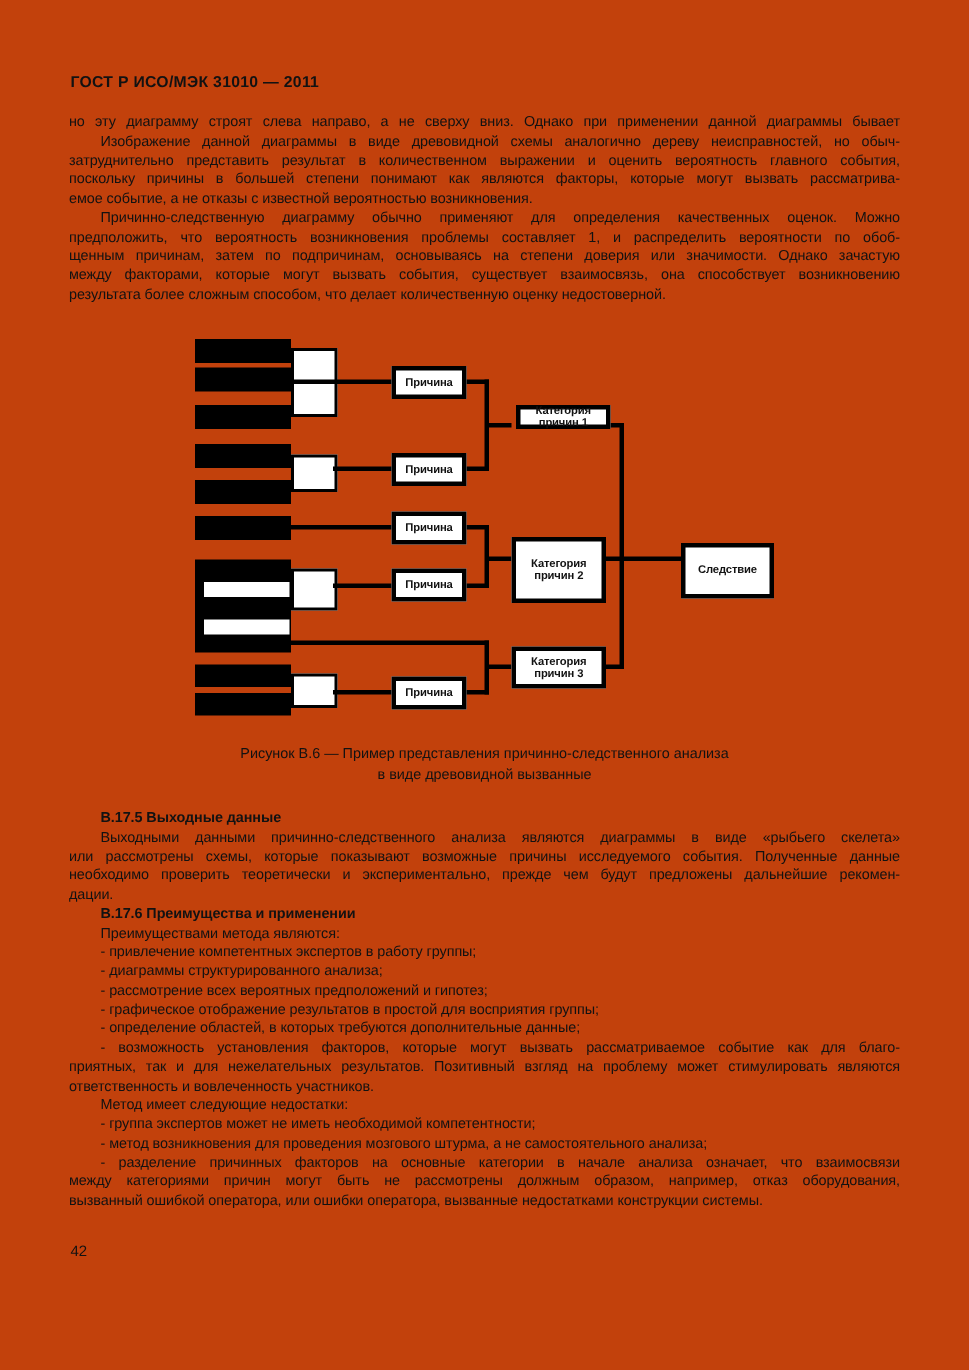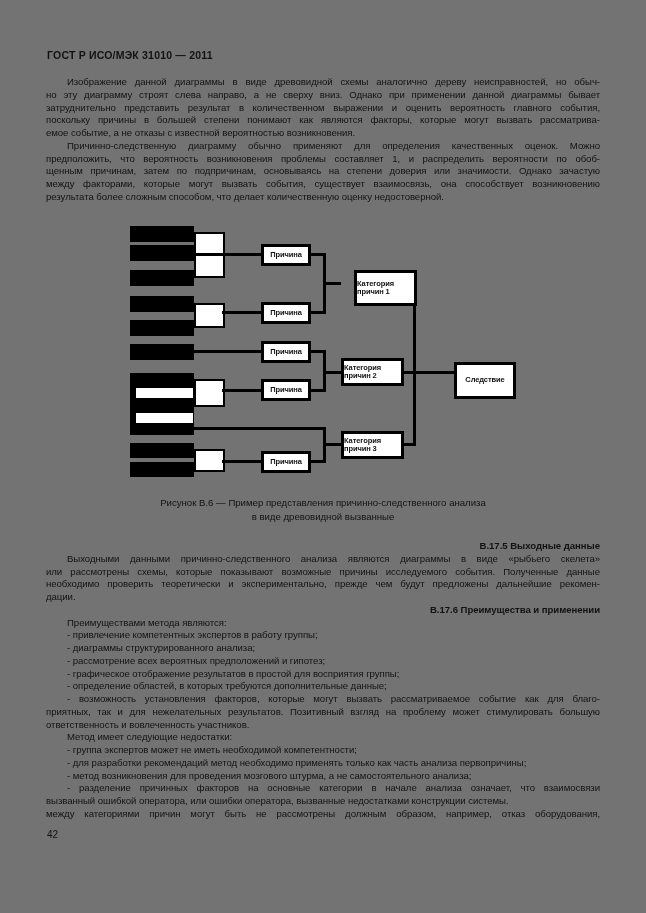--- a/index.html
+++ b/index.html
@@ -1,49 +1,49 @@
 <!DOCTYPE html>
 <html><head>
 <meta charset="utf-8">
 <style>
   html,body { margin:0; padding:0; background:#e8e8e8; }
   .page {
-    position:relative; width:646px; height:913px; background:#737373;
+    position:relative; width:646px; height:913px; background:#c2410c;
     font-family:"Liberation Sans", sans-serif; color:#121212; overflow:hidden;
     margin:0 auto;
   }
   .doc-title { position:absolute; left:47px; top:49px; font-size:10.5px; font-weight:bold; letter-spacing:.2px; }
   .textcol { position:absolute; left:46px; width:554px; font-size:9.6px; line-height:12.75px; letter-spacing:-0.05px; }
   .jline { text-align:justify; text-align-last:justify; }
   .jline.last { text-align-last:left; }
   .jline.first { text-indent:21px; }
-  .heading { font-weight:bold; text-indent:21px; white-space:nowrap; text-align:right; }
+  .heading { font-weight:bold; text-indent:21px; white-space:nowrap; text-align:left; }
   .caption { position:absolute; left:0; top:496px; width:646px; text-align:center; font-size:9.6px; line-height:13.5px; }
   .pageno { position:absolute; left:47px; top:829px; font-size:10px; }
 
   
   .fb  { position:absolute; background:#000; }            
   .fw  { position:absolute; background:#fff; }            
   .fbr { position:absolute; background:#fff; border:2px solid #000; box-sizing:border-box; } 
   .fl  { position:absolute; background:#000; }            
   .fbox{ position:absolute; border:3px solid #000; background:#fff; box-sizing:border-box;
-         display:flex; align-items:center; justify-content:center; 
+         display:flex; align-items:center; justify-content:center; text-align:center;
          font-size:7.5px; font-weight:bold; line-height:8.5px; letter-spacing:-0.1px; }
 </style>
 </head>
 <body>
 
 <div class="page">
 
   <div class="doc-title">ГОСТ Р ИСО/МЭК 31010 — 2011</div>
 
   <div class="textcol" style="top:76px">
     <div>
+        <div class="jline">но эту диаграмму строят слева направо, а не сверху вниз. Однако при применении данной диаграммы бывает</div>
         <div class="jline first">Изображение данной диаграммы в виде древовидной схемы аналогично дереву неисправностей, но обыч-</div>
-        <div class="jline">но эту диаграмму строят слева направо, а не сверху вниз. Однако при применении данной диаграммы бывает</div>
         <div class="jline">затруднительно представить результат в количественном выражении и оценить вероятность главного события,</div>
         <div class="jline">поскольку причины в большей степени понимают как являются факторы, которые могут вызвать рассматрива-</div>
         <div class="jline last">емое событие, а не отказы с известной вероятностью возникновения.</div>
       </div>
     <div>
         <div class="jline first">Причинно-следственную диаграмму обычно применяют для определения качественных оценок. Можно</div>
         <div class="jline">предположить, что вероятность возникновения проблемы составляет 1, и распределить вероятности по обоб-</div>
         <div class="jline">щенным причинам, затем по подпричинам, основываясь на степени доверия или значимости. Однако зачастую</div>
         <div class="jline">между факторами, которые могут вызвать события, существует взаимосвязь, она способствует возникновению</div>
         <div class="jline last">результата более сложным способом, что делает количественную оценку недостоверной.</div>
@@ -99,24 +99,24 @@
   <div class="fbox" style="left:261px;top:341px;width:50px;height:22px">
       <span>Причина</span>
     </div>
   <div class="fbox" style="left:261px;top:379px;width:50px;height:22px">
       <span>Причина</span>
     </div>
   <div class="fbox" style="left:261px;top:451px;width:50px;height:22px">
       <span>Причина</span>
     </div>
 
-  <div class="fbox" style="left:354px;top:270px;width:63px;height:36px">
+  <div class="fbox" style="left:344px;top:270px;width:63px;height:16px">
       <span>Категория причин 1</span>
     </div>
-  <div class="fbox" style="left:341px;top:358px;width:63px;height:28px">
+  <div class="fbox" style="left:341px;top:358px;width:63px;height:44px">
       <span>Категория причин 2</span>
     </div>
   <div class="fbox" style="left:341px;top:431px;width:63px;height:28px">
       <span>Категория причин 3</span>
     </div>
 
   <div class="fbox" style="left:454px;top:362px;width:62px;height:37px">
       <span>Следствие</span>
     </div>
 
@@ -147,37 +147,34 @@
         <div class="jline first last">- рассмотрение всех вероятных предположений и гипотез;</div>
       </div>
     <div>
         <div class="jline first last">- графическое отображение результатов в простой для восприятия группы;</div>
       </div>
     <div>
         <div class="jline first last">- определение областей, в которых требуются дополнительные данные;</div>
       </div>
     <div>
         <div class="jline first">- возможность установления факторов, которые могут вызвать рассматриваемое событие как для благо-</div>
-        <div class="jline">приятных, так и для нежелательных результатов. Позитивный взгляд на проблему может стимулировать большую</div>
+        <div class="jline">приятных, так и для нежелательных результатов. Позитивный взгляд на проблему может стимулировать являются</div>
         <div class="jline last">ответственность и вовлеченность участников.</div>
       </div>
     <div>
         <div class="jline first last">Метод имеет следующие недостатки:</div>
       </div>
     <div>
         <div class="jline first last">- группа экспертов может не иметь необходимой компетентности;</div>
       </div>
     <div>
-        <div class="jline first last">- для разработки рекомендаций метод необходимо применять только как часть анализа первопричины;</div>
-      </div>
-    <div>
         <div class="jline first last">- метод возникновения для проведения мозгового штурма, а не самостоятельного анализа;</div>
       </div>
     <div>
         <div class="jline first">- разделение причинных факторов на основные категории в начале анализа означает, что взаимосвязи</div>
+        <div class="jline">между категориями причин могут быть не рассмотрены должным образом, например, отказ оборудования,</div>
         <div class="jline last">вызванный ошибкой оператора, или ошибки оператора, вызванные недостатками конструкции системы.</div>
-        <div class="jline">между категориями причин могут быть не рассмотрены должным образом, например, отказ оборудования,</div>
       </div>
   </div>
 
   <div class="pageno">42</div>
 
 </div>
 
 </body></html>

